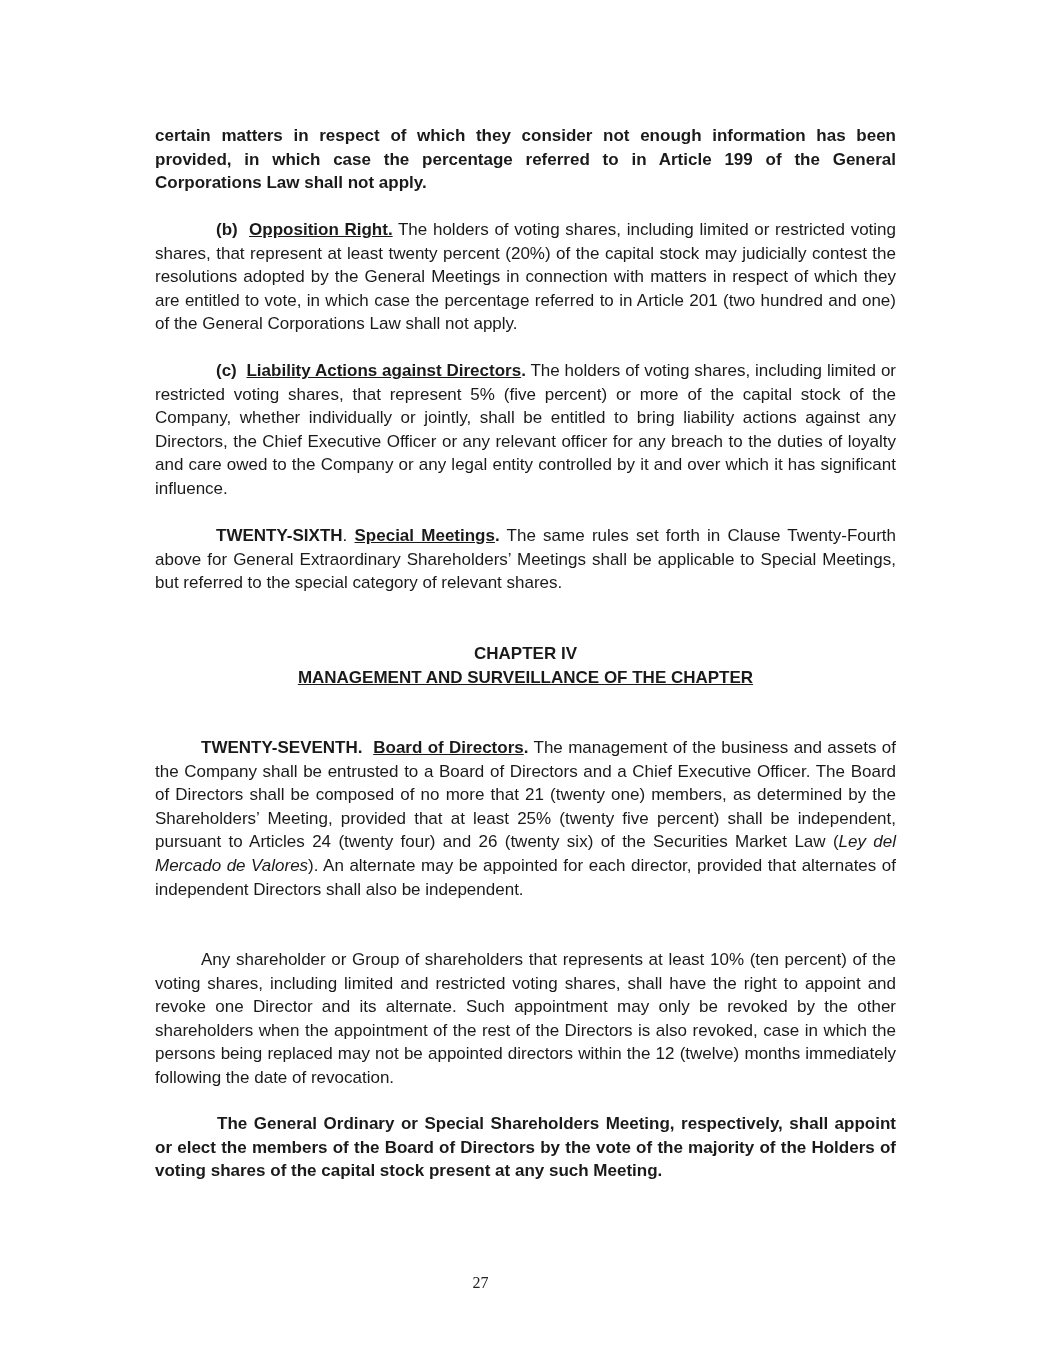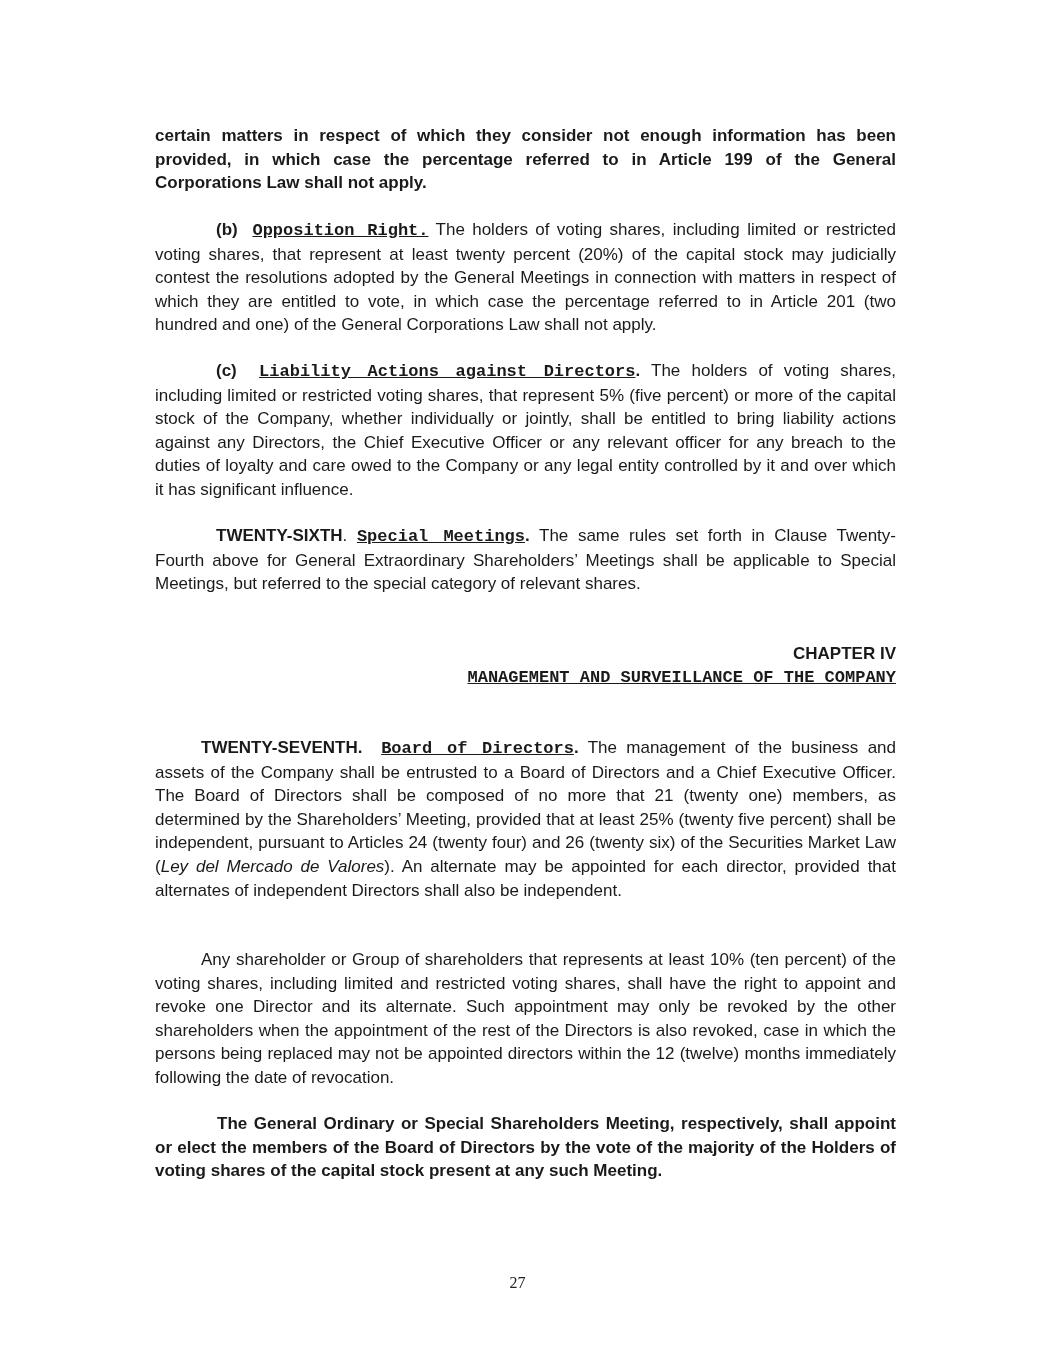--- a/index.html
+++ b/index.html
@@ -7,44 +7,44 @@
     .page {
       position: absolute; left: 155px; top: 124px; width: 741px;
       font-family: "Liberation Sans", "DejaVu Sans", sans-serif;
       font-size: 17px; line-height: 23.6px; color: #1a1a1a;
     }
     .p { text-align: justify; margin: 0; }
     .ind60 { text-indent: 61px; }
     .ind46 { text-indent: 46px; }
     .ind62 { text-indent: 62px; }
     .b { font-weight: bold; }
-    .u { text-decoration: underline; font-family: Liberation Mono, monospace; }
+    .u { text-decoration: underline; }
     .i { font-style: italic; }
-    .heading { text-align: right; font-weight: bold; margin: 0; }
+    .heading { text-align: center; font-weight: bold; margin: 0; }
     .page-number {
       position: absolute; top: 1274px; left: 0; width: 961px; text-align: center;
-      font-family: "Liberation Serif", "DejaVu Serif", serif; font-size: 16px; color: #222; padding-left: 37px;
+      font-family: "Liberation Serif", "DejaVu Serif", serif; font-size: 16px; color: #222;
     }
   </style>
 </head>
 <body>
 
 <div class="page">
 
   <p class="p" style="position:absolute; top:0; width:741px;font-weight:bold;"><span>certain matters in respect of which they consider not enough information has been provided, in which case the percentage referred to in Article 199 of the General Corporations Law shall not apply.</span></p>
 
   <p class="p ind60" style="position:absolute; top:94px; width:741px;"><span class="b">(b)</span>&nbsp;&nbsp;<span class="b u">Opposition Right.</span><span> The holders of voting shares, including limited or restricted voting shares, that represent at least twenty percent (20%) of the capital stock may judicially contest the resolutions adopted by the General Meetings in connection with matters in respect of which they are entitled to vote, in which case the percentage referred to in Article 201 (two hundred and one) of the General Corporations Law shall not apply.</span></p>
 
   <p class="p ind60" style="position:absolute; top:235px; width:741px;"><span class="b">(c)</span>&nbsp;&nbsp;<span class="b u">Liability Actions against Directors</span><span class="b">.</span><span>  The holders of voting shares, including limited or restricted voting shares, that represent 5% (five percent) or more of the capital stock of the Company, whether individually or jointly, shall be entitled to bring liability actions against any Directors, the Chief Executive Officer or any relevant officer for any breach to the duties of loyalty and care owed to the Company or any legal entity controlled by it and over which it has significant influence.</span></p>
 
   <p class="p ind60" style="position:absolute; top:400px; width:741px;"><span class="b">TWENTY-SIXTH</span><span>.  </span><span class="b u">Special Meetings</span><span class="b">.</span><span> The same rules set forth in Clause Twenty-Fourth above for General Extraordinary Shareholders’ Meetings shall be applicable to Special Meetings, but referred to the special category of relevant shares.</span></p>
 
   <div style="position:absolute; top:518px; width:741px;">
     <p class="heading">CHAPTER IV</p>
-    <p class="heading u">MANAGEMENT AND SURVEILLANCE OF THE COMPANY</p>
+    <p class="heading u">MANAGEMENT AND SURVEILLANCE OF THE CHAPTER</p>
   </div>
 
   <p class="p ind46" style="position:absolute; top:612px; width:741px;"><span class="b">TWENTY-SEVENTH.</span>&nbsp;&nbsp;<span class="b u">Board of Directors</span><span class="b">.</span><span>  The management of the business and assets of the Company shall be entrusted to a Board of Directors and a Chief Executive Officer. The Board of Directors shall be composed of no more that 21 (twenty one) members,  as determined by the Shareholders’ Meeting, provided that at least 25% (twenty five percent) shall be independent, pursuant to Articles 24 (twenty four) and 26 (twenty six) of the Securities Market Law (</span><span class="i">Ley del Mercado de Valores</span><span>). An alternate may be appointed for each director, provided that alternates of independent Directors shall also be independent.</span></p>
 
   <p class="p ind46" style="position:absolute; top:824px; width:741px;"><span>Any shareholder or Group of shareholders that represents at least 10% (ten percent) of the voting shares, including limited and restricted voting shares, shall have the right to appoint and revoke one Director and its alternate. Such appointment may only be revoked by the other shareholders when the appointment of the rest of the Directors is also revoked, case in which the persons being replaced may not be appointed directors within the 12 (twelve) months immediately following the date of revocation.</span></p>
 
   <p class="p ind62" style="position:absolute; top:988px; width:741px;font-weight:bold;"><span>The General Ordinary or Special Shareholders Meeting, respectively, shall appoint or elect the members of the Board of Directors by the vote of the majority of the Holders of voting shares of the capital stock present at any such Meeting.</span></p>
 
 </div>
 

